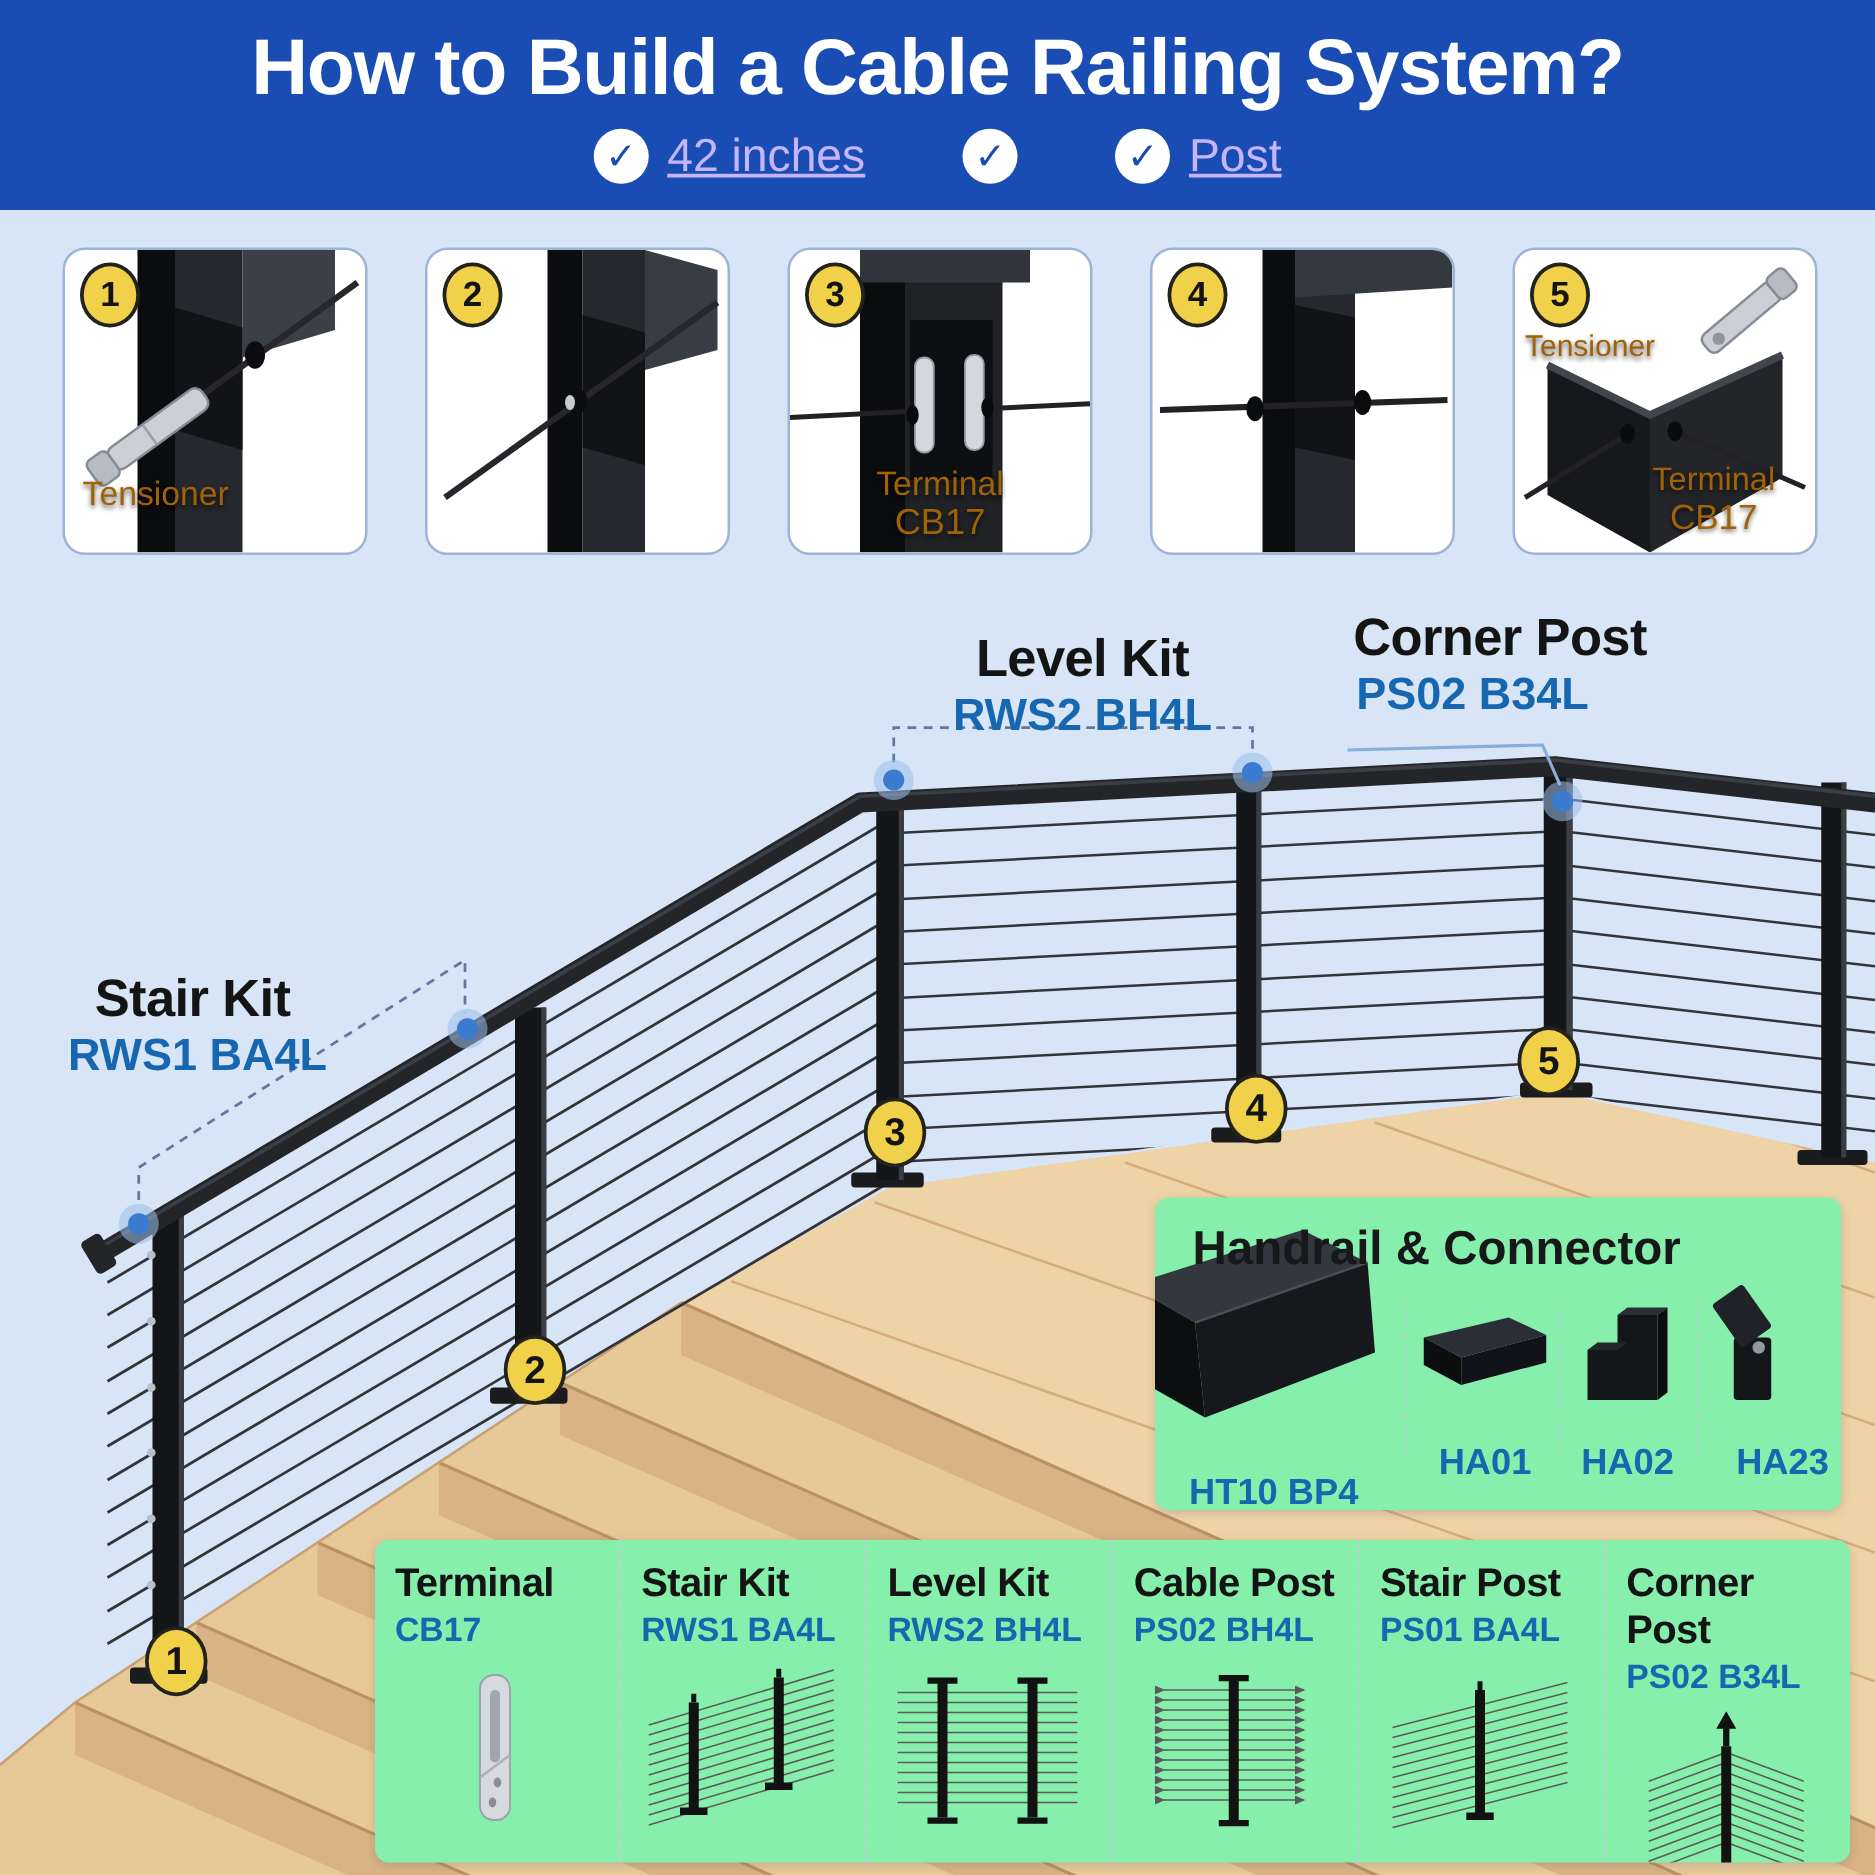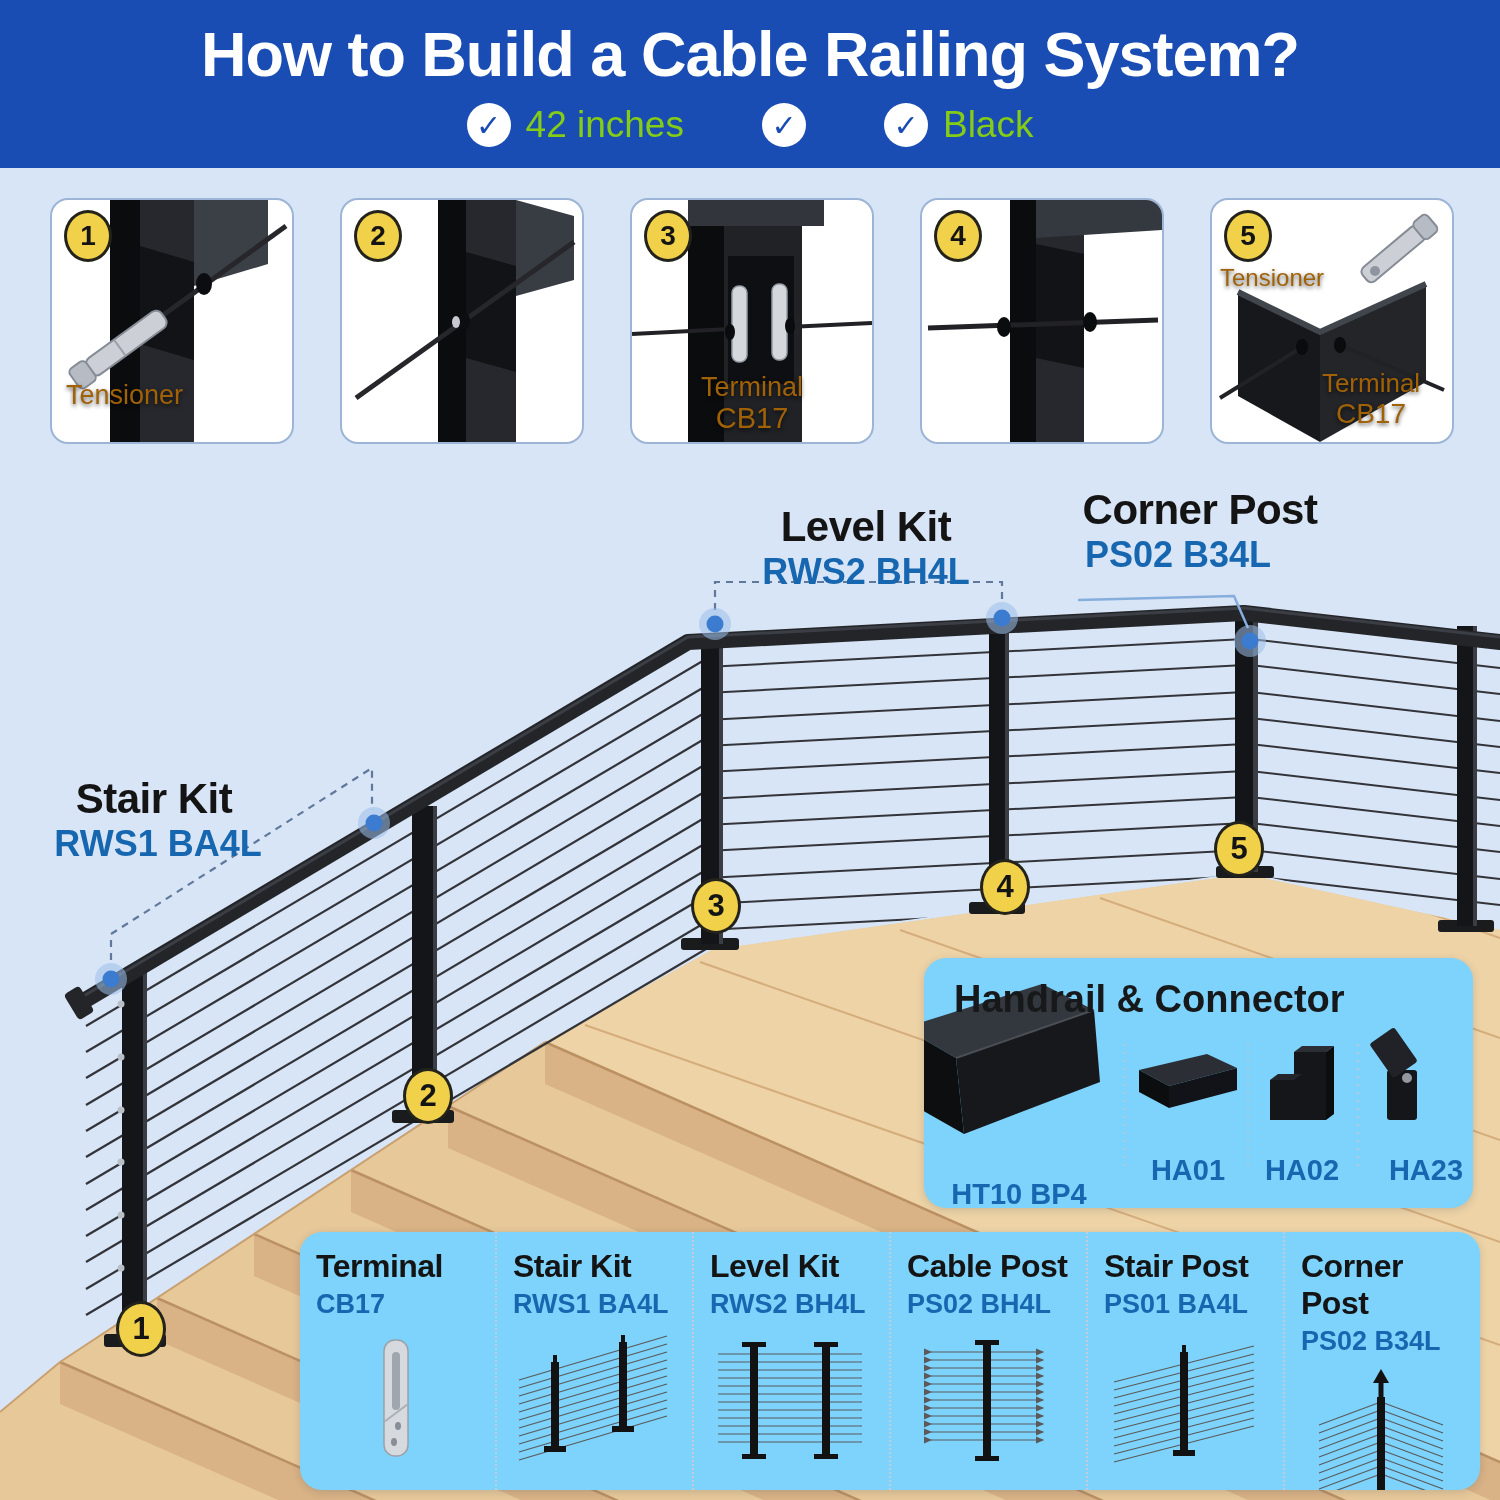--- a/index.html
+++ b/index.html
@@ -6,38 +6,38 @@
   #canvas{position:relative;width:1500px;height:1500px;background:#d8e5f6;overflow:hidden;
           font-family:"Liberation Sans","DejaVu Sans",sans-serif;}
   
   .header{position:absolute;left:0;top:0;width:1500px;height:168px;background:#1a4db4;z-index:5;}
   .header-title{position:absolute;top:18px;left:0;width:100%;text-align:center;
     font-size:63px;font-weight:bold;color:#ffffff;letter-spacing:-1px;}
   .features{position:absolute;top:103px;left:0;width:100%;display:flex;justify-content:center;gap:78px;}
   .feature{display:flex;align-items:center;gap:15px;}
   .check-circle{width:44px;height:44px;border-radius:50%;background:#ffffff;color:#1a4db4;
     display:flex;align-items:center;justify-content:center;font-size:30px;font-weight:bold;}
-  .feature-label{font-size:37px;color:#84cc16;font-weight:500;}
+  .feature-label{font-size:37px;color:#c4b5fd;font-weight:500;text-decoration:underline;}
   
   .thumb{position:absolute;top:198px;width:240px;height:242px;background:#ffffff;
     border:2px solid #9cb5d6;border-radius:18px;overflow:hidden;z-index:4;}
   .thumb svg{position:absolute;left:0;top:0;}
   .badge{position:absolute;display:flex;align-items:center;justify-content:center;
     background:#f1d14a;border:3px solid #23231b;border-radius:50%;
     font-weight:bold;color:#141414;z-index:6;}
   .thumb .badge{left:12px;top:10px;width:42px;height:46px;font-size:28px;}
   .scene-badge{width:44px;height:50px;font-size:31px;z-index:3;}
   .thumb-label{position:absolute;color:#a16207;font-weight:normal;
     text-shadow:0 2px 4px rgba(0,0,0,0.65);z-index:5;}
   
   .co-title{position:absolute;text-align:center;font-size:42px;font-weight:bold;color:#141414;
     letter-spacing:-0.5px;z-index:3;}
   .co-code{position:absolute;text-align:center;font-size:36px;font-weight:bold;color:#1667b0;z-index:3;}
   
-  .white-box{position:absolute;background:#7dd3fc;border-radius:22px;
+  .white-box{position:absolute;background:#86efac;border-radius:11px;
     box-shadow:0 2px 8px rgba(40,60,90,0.18);z-index:4;}
   #handrail-box{left:924px;top:958px;width:549px;height:250px;overflow:hidden;}
   .hb-title{position:absolute;left:30px;top:20px;font-size:38px;font-weight:bold;color:#17181a;}
   .hb-label{position:absolute;top:196px;width:150px;text-align:center;
     font-size:29px;font-weight:bold;color:#1667b0;}
   #parts-box{left:300px;top:1232px;width:1180px;height:258px;display:flex;overflow:hidden;}
   .pcol{flex:1;padding:16px 6px 6px 16px;box-sizing:border-box;}
   .pcol + .pcol{border-left:2px dotted #c2ccd8;}
   .p-title{font-size:32px;font-weight:bold;color:#141414;letter-spacing:-0.5px;}
   .p-code{font-size:27px;font-weight:bold;color:#1667b0;margin-top:4px;}
@@ -201,21 +201,21 @@
     <div class="features">
       <div class="feature">
         <span class="check-circle">✓</span>
         <span class="feature-label">42 inches</span>
       </div>
       <div class="feature">
         <span class="check-circle">✓</span>
       </div>
       <div class="feature">
         <span class="check-circle">✓</span>
-        <span class="feature-label">Black</span>
+        <span class="feature-label">Post</span>
       </div>
     </div>
   </div>
 
   <div class="thumb" style="left:50px;">
     <svg width="240" height="242" viewBox="0 0 240 242">
       <rect x="58" y="0" width="30" height="242" fill="#0b0c0e"></rect>
       <rect x="88" y="0" width="54" height="242" fill="#26282d"></rect>
       <polygon points="142,0 216,0 216,64 142,86" fill="#3b3f46"></polygon>
       <polygon points="88,46 142,62 142,160 88,144" fill="#121316"></polygon>

